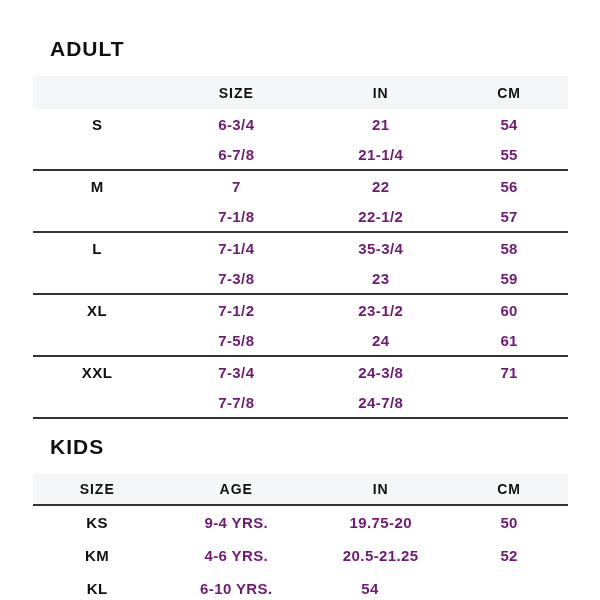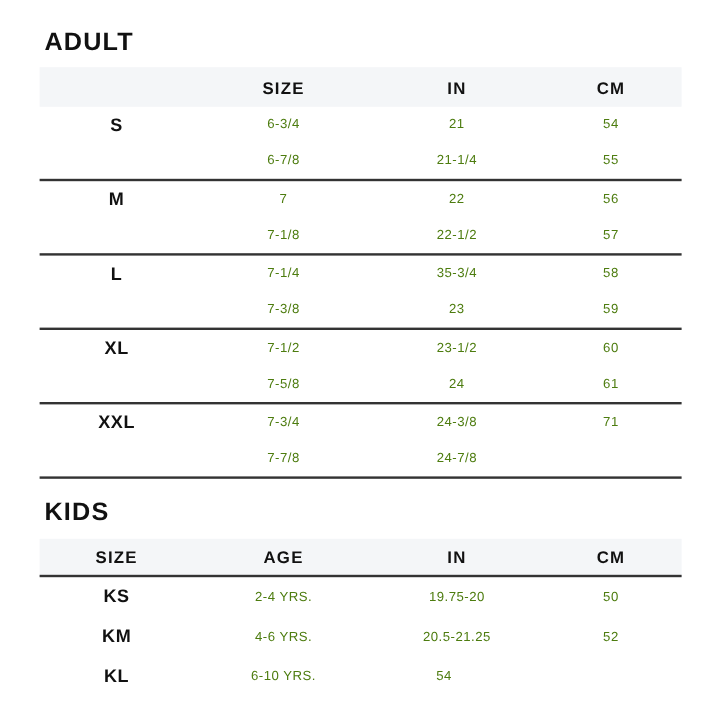--- a/index.html
+++ b/index.html
@@ -15,21 +15,21 @@
     box-sizing: border-box;
     width: 600px;
     padding: 22px 32px 0 33px;
   }
   .section-title {
     font-size: 21px;
     font-weight: bold;
     letter-spacing: 1px;
     color: #111111;
     line-height: 20px;
-    margin: 4px;
+    margin: 17px;
   }
   .sizetable {
     width: 535px;
   }
   .adult-table { margin-top: 10px; }
   .kids-title { margin-top: 18px; }
   .kids-table { margin-top: 12px; }
   .row {
     display: flex;
     align-items: center;
@@ -63,24 +63,24 @@
     letter-spacing: 1px;
     color: #111111;
   }
   .size-label {
     font-size: 15px;
     font-weight: bold;
     letter-spacing: 0.5px;
     color: #111111;
   }
   .val {
-    font-size: 11px;
-    font-weight: normal;
+    font-size: 15px;
+    font-weight: bold;
     letter-spacing: 0.4px;
-    color: #4d7c0f;
+    color: #701a75;
   }
 </style>
 </head>
 <body>
 
 <div class="wrap">
 
   <h2 class="section-title">ADULT</h2>
 
   <div class="sizetable adult-table">
@@ -171,21 +171,21 @@
   <div class="sizetable kids-table">
     <div class="row thead kids-thead">
       <div class="cell c1 hcell">SIZE</div>
       <div class="cell c2 hcell">AGE</div>
       <div class="cell c3 hcell">IN</div>
       <div class="cell c4 hcell">CM</div>
     </div>
 
     <div class="row kids-row">
       <div class="cell c1 size-label">KS</div>
-      <div class="cell c2 val">2-4 YRS.</div>
+      <div class="cell c2 val">9-4 YRS.</div>
       <div class="cell c3 val">19.75-20</div>
       <div class="cell c4 val">50</div>
     </div>
     <div class="row kids-row">
       <div class="cell c1 size-label">KM</div>
       <div class="cell c2 val">4-6 YRS.</div>
       <div class="cell c3 val">20.5-21.25</div>
       <div class="cell c4 val">52</div>
     </div>
     <div class="row kids-row">

